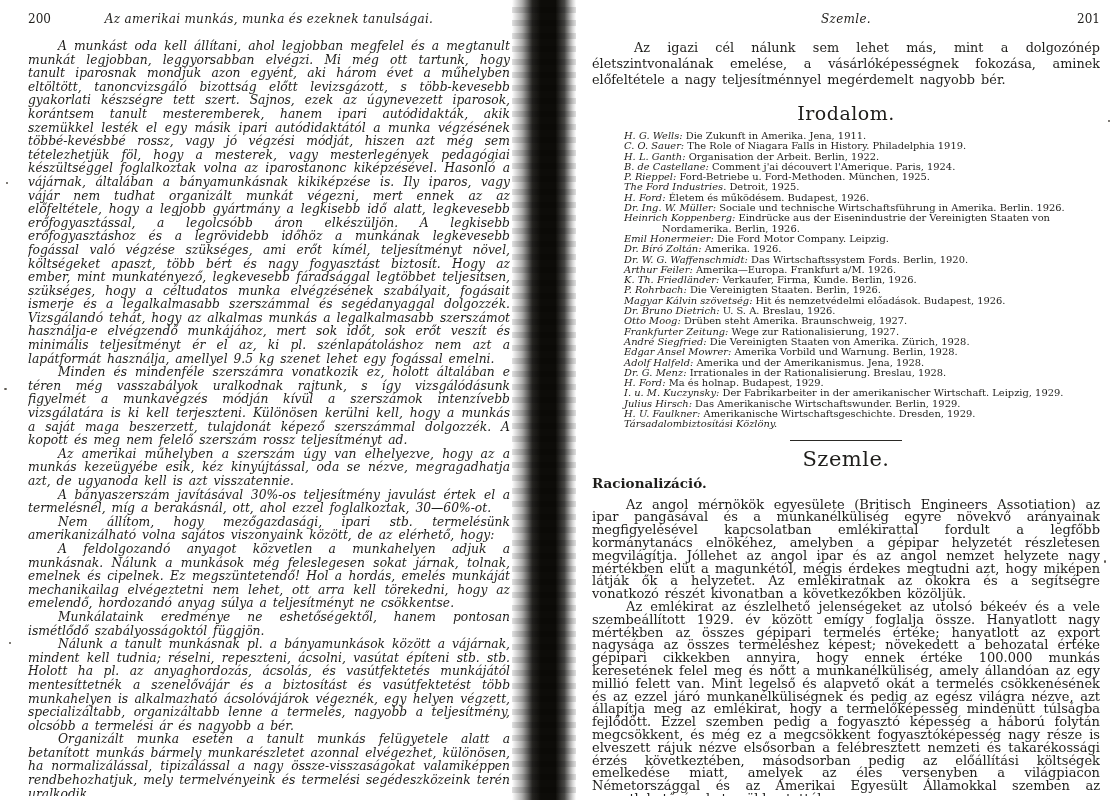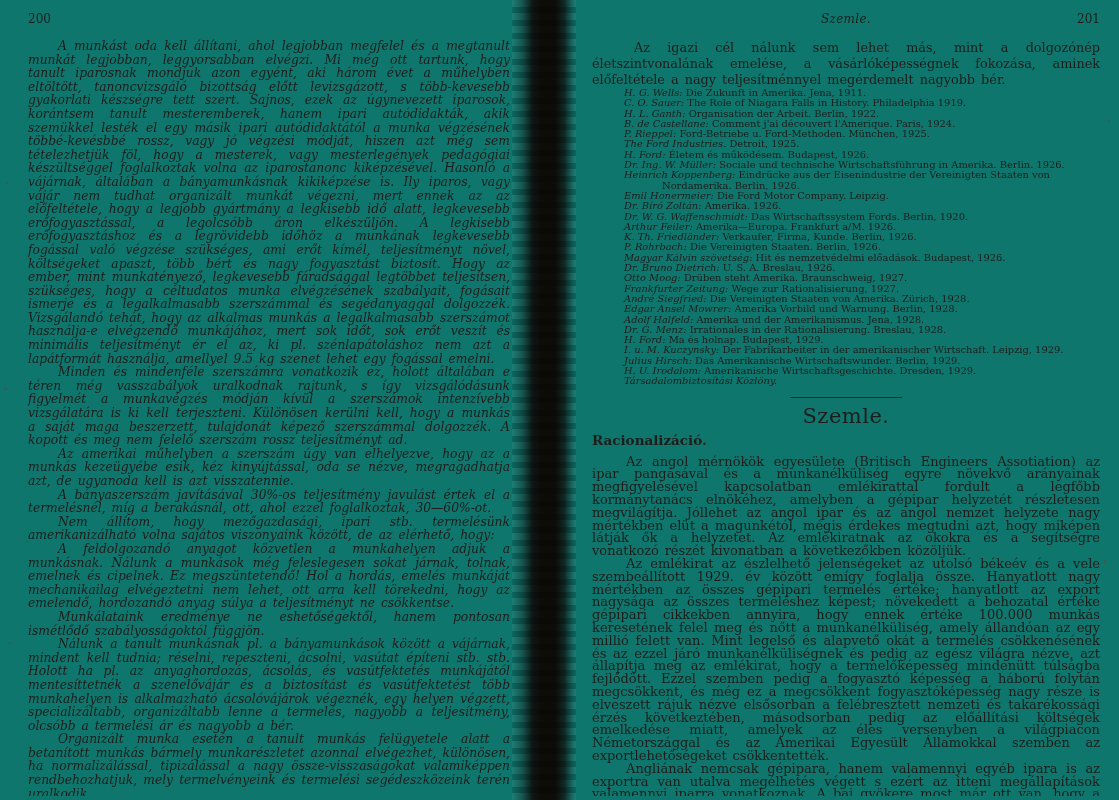--- a/index.html
+++ b/index.html
@@ -1,20 +1,20 @@
 <!DOCTYPE html>
 <html><head>
 <meta charset="utf-8">
 <style>
   html, body { margin: 0; padding: 0; background: #e9e7e1; }
   .scan {
     position: relative;
     width: 1119px;
     height: 800px;
-    background: #0f766e;
+    background: #ffffff;
     color: #1e1d1a;
     font-family: "DejaVu Serif", serif;
     overflow: hidden;
   }
 
   
   .binding {
     position: absolute;
     left: 512px; top: 0;
     width: 64px; height: 800px;
@@ -127,20 +127,21 @@
   .speck { position: absolute; background: #55514a; border-radius: 50%; }
 </style>
 </head>
 <body>
 
 <div class="scan">
 
   <div class="page page-left">
     <div class="runhead">
       <span class="pageno left">200</span>
+      <span class="title">Az amerikai munkás, munka és ezeknek tanulságai.</span>
       <span></span>
     </div>
     <div class="bodytext">
         <p>A munkást oda kell állítani, ahol legjobban megfelel és a megtanult munkát legjobban, leggyorsabban elvégzi. Mi még ott tartunk, hogy tanult iparosnak mondjuk azon egyént, aki három évet a műhelyben eltöltött, tanoncvizsgáló bizottság előtt levizsgázott, s több-kevesebb gyakorlati készségre tett szert. Sajnos, ezek az úgynevezett iparosok, korántsem tanult mesteremberek, hanem ipari autódidakták, akik szemükkel lesték el egy másik ipari autódidaktától a munka végzésének többé-kevésbbé rossz, vagy jó végzési módját, hiszen azt még sem tételezhetjük föl, hogy a mesterek, vagy mesterlegények pedagógiai készültséggel foglalkoztak volna az iparostanonc kiképzésével. Hasonló a vájárnak, általában a bányamunkásnak kikiképzése is. Ily iparos, vagy vájár nem tudhat organizált munkát végezni, mert ennek az az előfeltétele, hogy a legjobb gyártmány a legkisebb idő alatt, legkevesebb erőfogyasztással, a legolcsóbb áron elkészüljön. A legkisebb erőfogyasztáshoz és a legrövidebb időhöz a munkának legkevesebb fogással való végzése szükséges, ami erőt kímél, teljesítményt növel, költségeket apaszt, több bért és nagy fogyasztást biztosít. Hogy az ember, mint munkatényező, legkevesebb fáradsággal legtöbbet teljesítsen, szükséges, hogy a céltudatos munka elvégzésének szabályait, fogásait ismerje és a legalkalmasabb szerszámmal és segédanyaggal dolgozzék. Vizsgálandó tehát, hogy az alkalmas munkás a legalkalmasabb szerszámot használja-e elvégzendő munkájához, mert sok időt, sok erőt veszít és minimális teljesítményt ér el az, ki pl. szénlapátoláshoz nem azt a lapátformát használja, amellyel 9.5 kg szenet lehet egy fogással emelni.</p>
         <p>Minden és mindenféle szerszámra vonatkozik ez, holott általában e téren még vasszabályok uralkodnak rajtunk, s így vizsgálódásunk figyelmét a munkavégzés módján kívül a szerszámok intenzívebb vizsgálatára is ki kell terjeszteni. Különösen kerülni kell, hogy a munkás a saját maga beszerzett, tulajdonát képező szerszámmal dolgozzék. A kopott és meg nem felelő szerszám rossz teljesítményt ad.</p>
         <p>Az amerikai műhelyben a szerszám úgy van elhelyezve, hogy az a munkás kezeügyébe esik, kéz kinyújtással, oda se nézve, megragadhatja azt, de ugyanoda kell is azt visszatennie.</p>
         <p>A bányaszerszám javításával 30%-os teljesítmény javulást értek el a termelésnél, míg a berakásnál, ott, ahol ezzel foglalkoztak, 30—60%-ot.</p>
         <p>Nem állítom, hogy mezőgazdasági, ipari stb. termelésünk amerikanizálható volna sajátos viszonyaink között, de az elérhető, hogy:</p>
         <p>A feldolgozandó anyagot közvetlen a munkahelyen adjuk a munkásnak. Nálunk a munkások még feleslegesen sokat járnak, tolnak, emelnek és cipelnek. Ez megszüntetendő! Hol a hordás, emelés munkáját mechanikailag elvégeztetni nem lehet, ott arra kell törekedni, hogy az emelendő, hordozandó anyag súlya a teljesítményt ne csökkentse.</p>
         <p>Munkálataink eredménye ne eshetőségektől, hanem pontosan ismétlődő szabályosságoktól függjön.</p>
@@ -155,20 +156,21 @@
     <div class="runhead">
       <span></span>
       <span class="title">Szemle.</span>
       <span class="pageno right">201</span>
     </div>
 
     <div class="intro">
       <p>Az igazi cél nálunk sem lehet más, mint a dolgozónép életszintvonalának emelése, a vásárlóképességnek fokozása, aminek előfeltétele a nagy teljesítménnyel megérdemelt nagyobb bér.</p>
     </div>
 
+    <h2 class="lit-heading">Irodalom.</h2>
 
     <ul class="bib">
         <li>
         <span class="bib-author">H. G. Wells:</span><span> Die Zukunft in Amerika. Jena, 1911.</span>
       </li>
         <li>
         <span class="bib-author">C. O. Sauer:</span><span> The Role of Niagara Falls in History. Philadelphia 1919.</span>
       </li>
         <li>
         <span class="bib-author">H. L. Ganth:</span><span> Organisation der Arbeit. Berlin, 1922.</span>
@@ -236,21 +238,21 @@
         <li>
         <span class="bib-author">H. Ford:</span><span> Ma és holnap. Budapest, 1929.</span>
       </li>
         <li>
         <span class="bib-author">I. u. M. Kuczynsky:</span><span> Der Fabrikarbeiter in der amerikanischer Wirtschaft. Leipzig, 1929.</span>
       </li>
         <li>
         <span class="bib-author">Julius Hirsch:</span><span> Das Amerikanische Wirtschaftswunder. Berlin, 1929.</span>
       </li>
         <li>
-        <span class="bib-author">H. U. Irodalom:</span><span> Amerikanische Wirtschaftsgeschichte. Dresden, 1929.</span>
+        <span class="bib-author">H. U. Faulkner:</span><span> Amerikanische Wirtschaftsgeschichte. Dresden, 1929.</span>
       </li>
         <li>
         <span class="bib-author">Társadalombiztosítási Közlöny.</span><span></span>
       </li>
       </ul>
 
     <hr class="divider">
 
     <h2 class="rev-heading">Szemle.</h2>
     <h3 class="rev-subheading">Racionalizáció.</h3>

